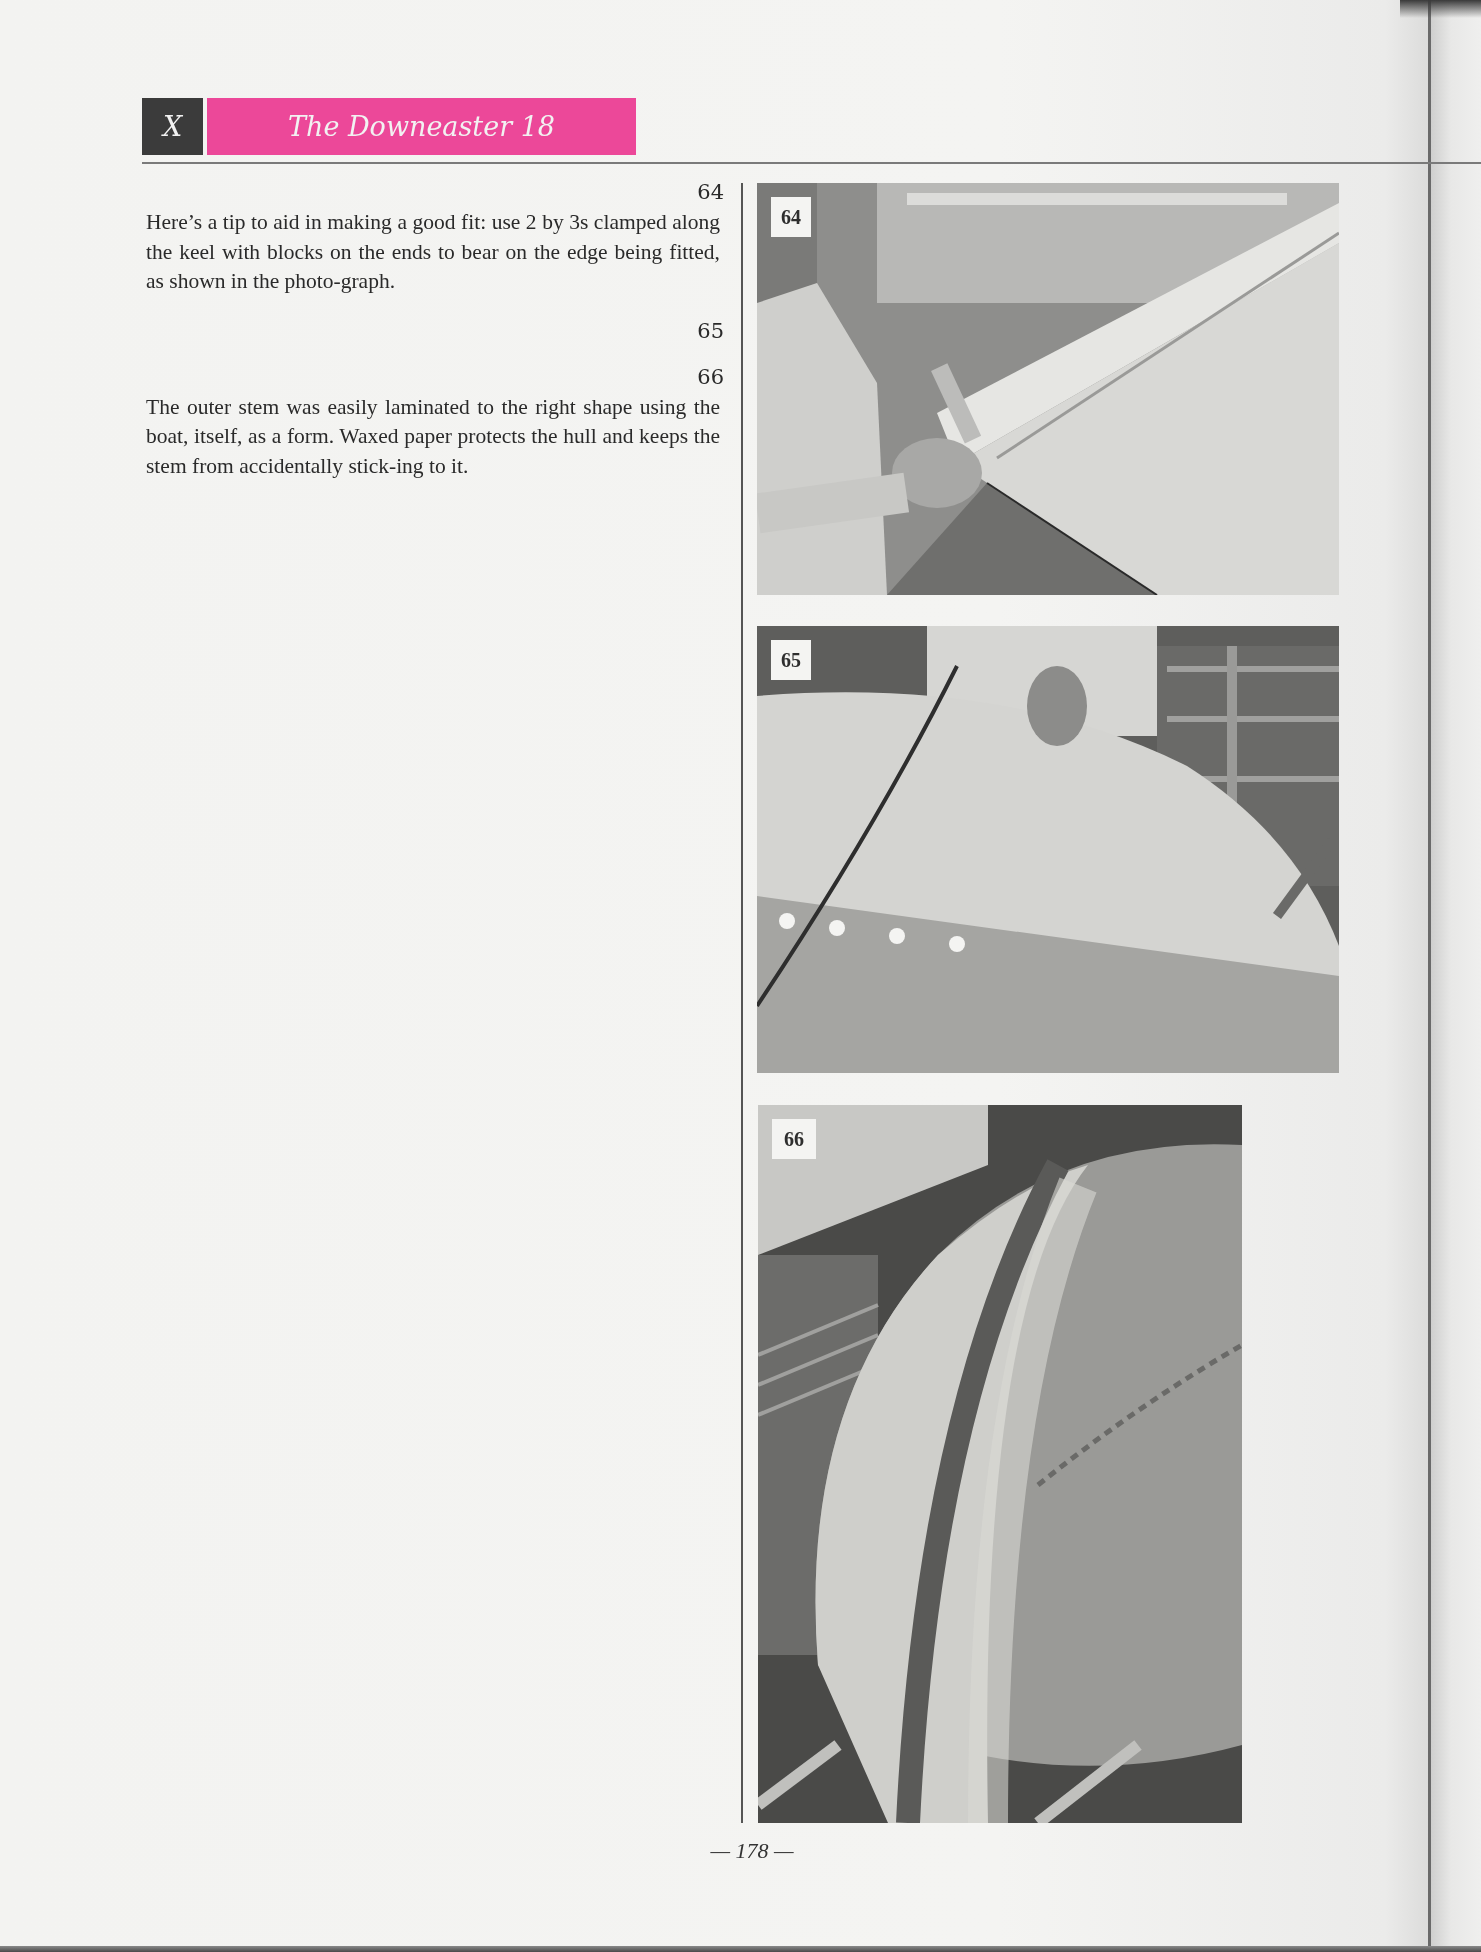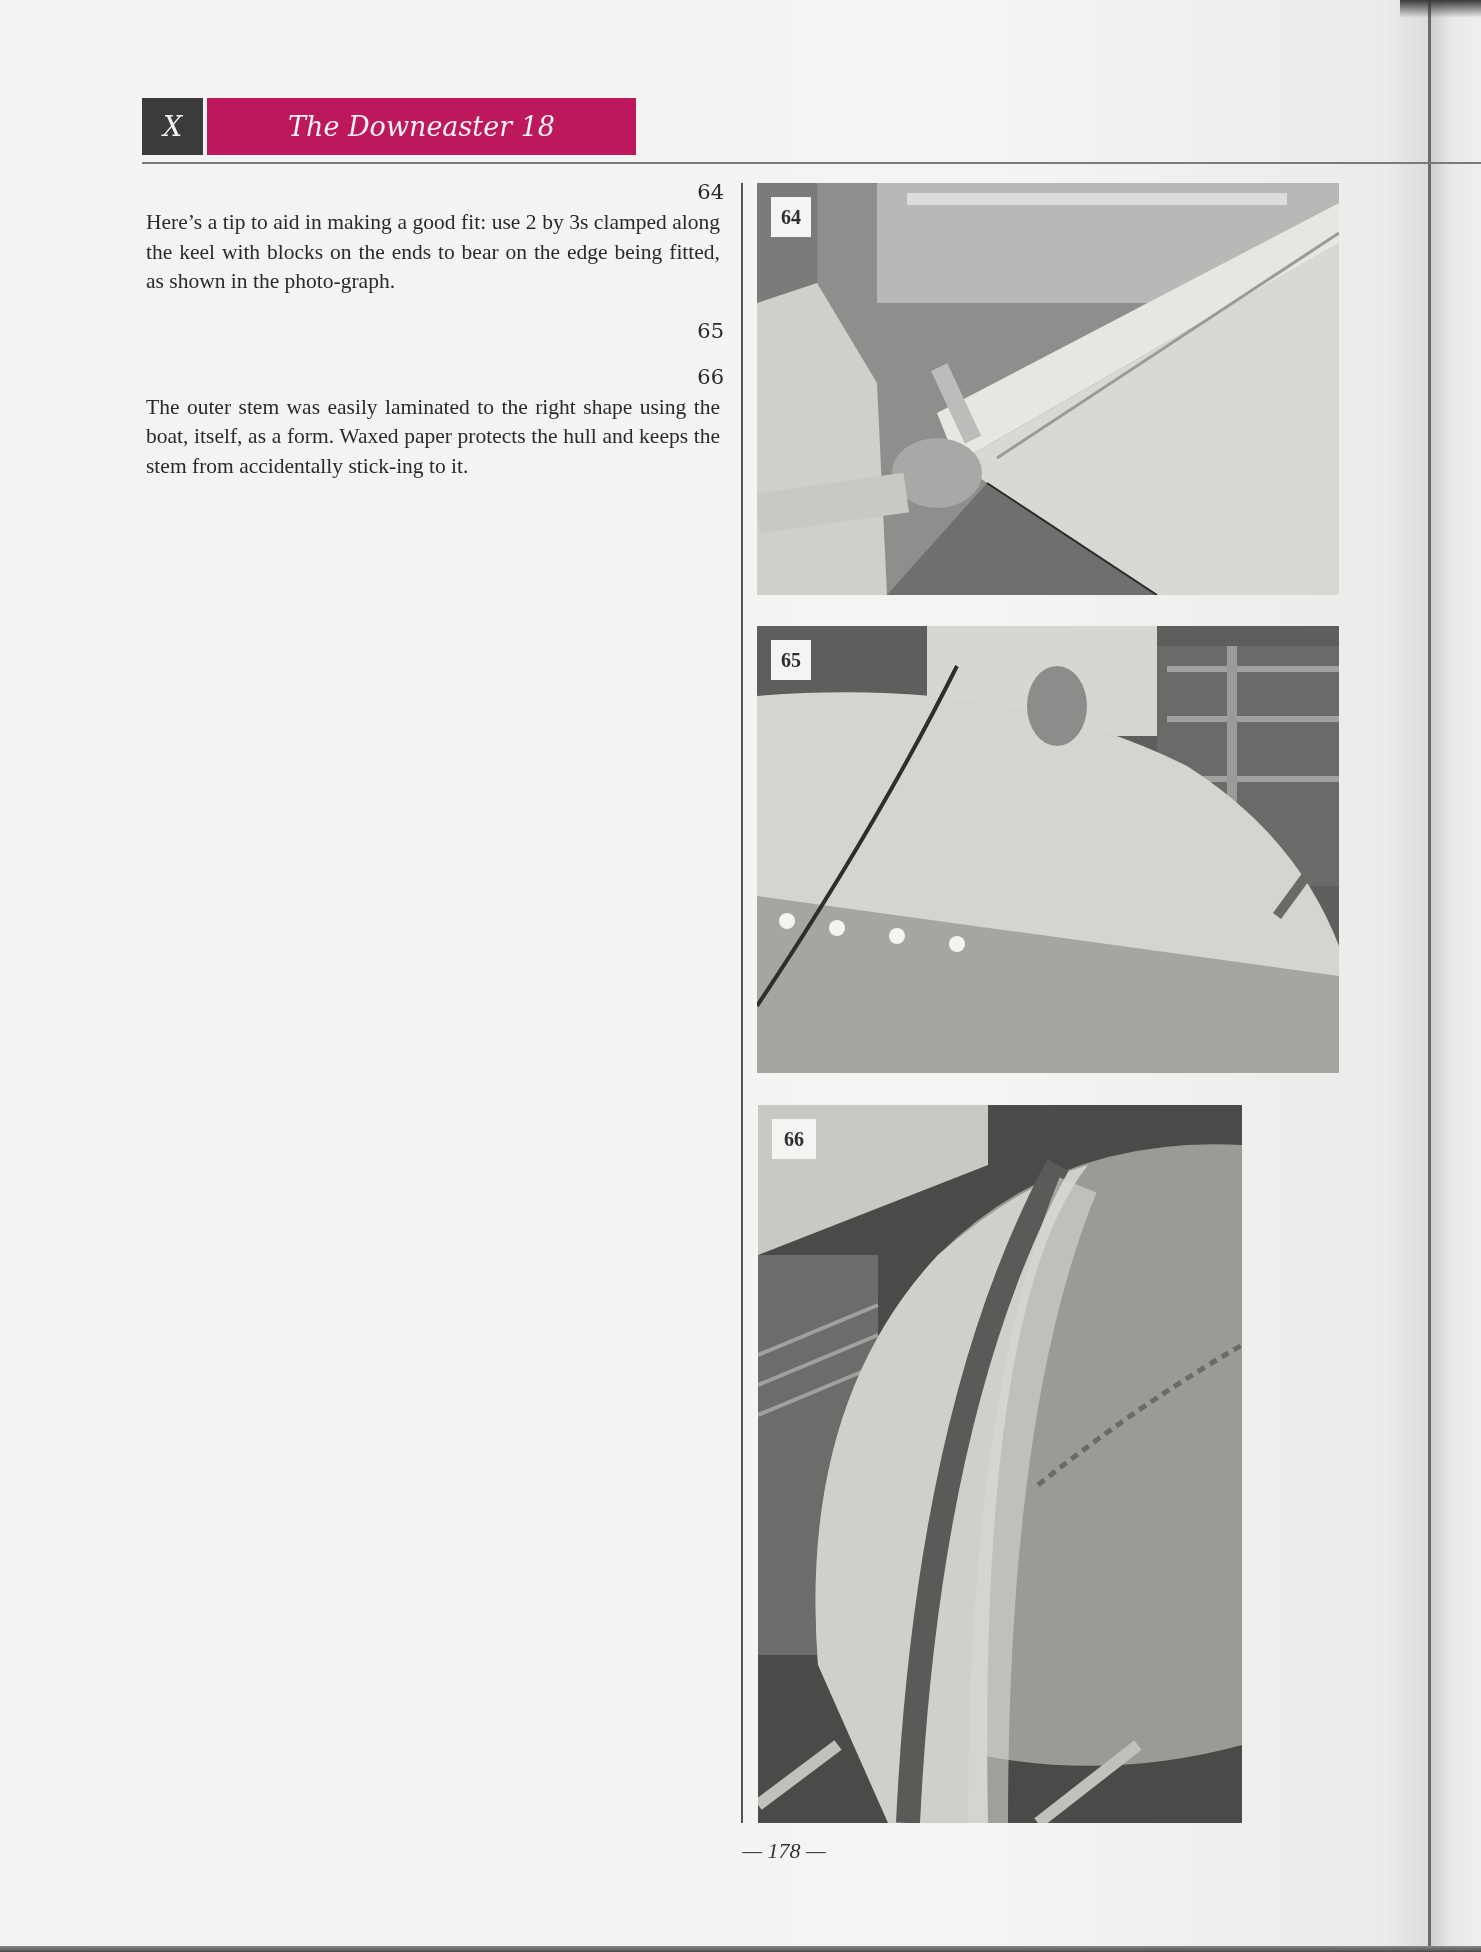--- a/index.html
+++ b/index.html
@@ -29,21 +29,21 @@
     background: linear-gradient(180deg, #8a8a8a 0%, #4a4a4a 100%);
   }
   .chapter-box {
     position: absolute; left: 142px; top: 98px; width: 61px; height: 57px;
     background: #3b3b3b; color: #f2f2f2;
     display: flex; align-items: center; justify-content: center;
     font-style: italic; font-size: 27px;
   }
   .title-box {
     position: absolute; left: 207px; top: 98px; width: 429px; height: 57px;
-    background: #be185d; color: #f2f2f2;
+    background: #ec4899; color: #f2f2f2;
     display: flex; align-items: center; justify-content: center;
     font-style: italic; font-size: 27px;
   }
   .header-rule {
     position: absolute; left: 142px; top: 162px; width: 1339px; height: 2px; background: #7a7a7a;
   }
   .col-rule {
     position: absolute; left: 741px; top: 183px; width: 1.5px; height: 1640px; background: #555;
   }
   .text-col {
@@ -61,21 +61,21 @@
     position: absolute; overflow: hidden; background: #9a9a9a;
   }
   .photo svg { display: block; width: 100%; height: 100%; }
   .photo-label {
     position: absolute; background: #f4f4f2; color: #2e2e2e;
     font-size: 20px; font-weight: bold;
     display: flex; align-items: center; justify-content: center;
     font-family: "Liberation Serif", "DejaVu Serif", serif;
   }
   .folio {
-    position: absolute; left: 704px; top: 1838px; width: 160px; text-align: center;
+    position: absolute; left: 672px; top: 1838px; width: 160px; text-align: center;
     font-style: italic; font-size: 22px; color: #333;
     font-family: "Liberation Serif", "DejaVu Serif", serif;
   }
 </style>
 </head>
 <body>
 
 <div class="page"></div>
 <div class="spine"></div>
 <div class="next-page"></div>

